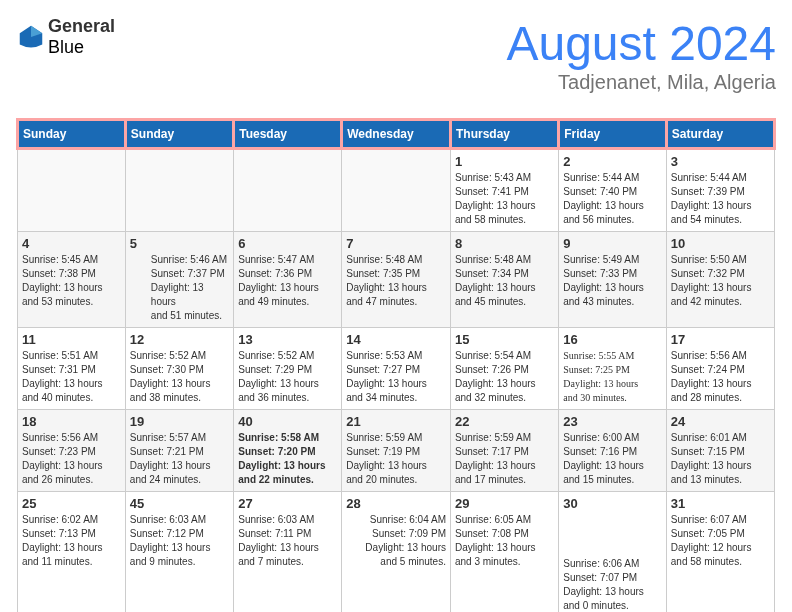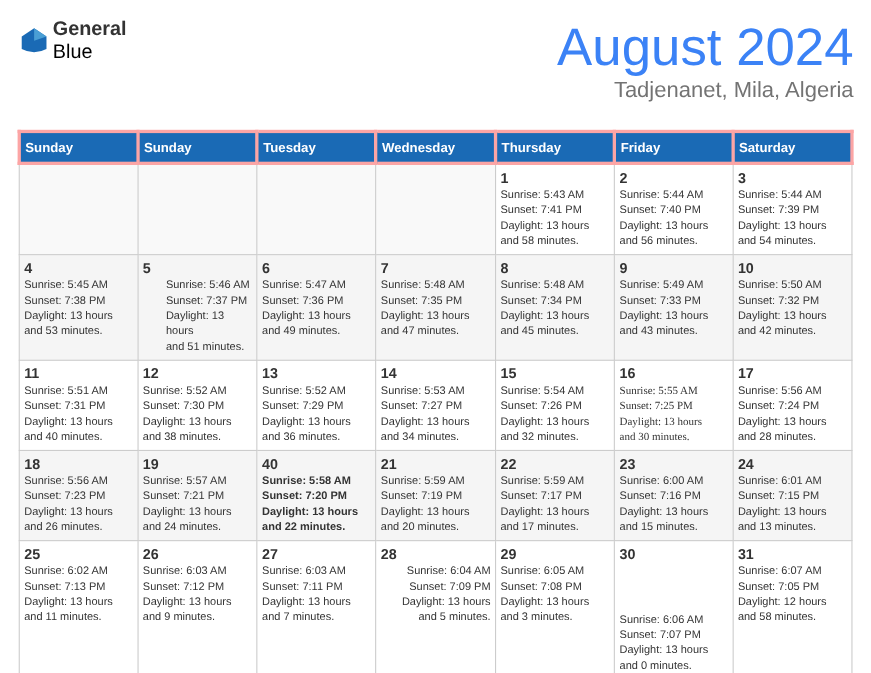--- a/index.html
+++ b/index.html
@@ -291,21 +291,21 @@
       </tr>
       <tr>
         <td>
           <div class="day-number">25</div>
           <div class="day-info" style="white-space: pre-line;">Sunrise: 6:02 AM
 Sunset: 7:13 PM
 Daylight: 13 hours
 and 11 minutes.</div>
         </td>
         <td>
-          <div class="day-number">26</div>
+          <div class="day-number">45</div>
           <div class="day-info" style="white-space: pre-line;">Sunrise: 6:03 AM
 Sunset: 7:12 PM
 Daylight: 13 hours
 and 9 minutes.</div>
         </td>
         <td>
           <div class="day-number">27</div>
           <div class="day-info" style="white-space: pre-line;">Sunrise: 6:03 AM
 Sunset: 7:11 PM
 Daylight: 13 hours

